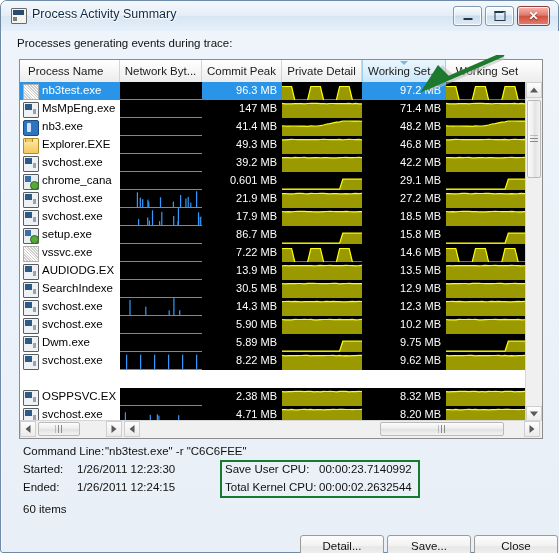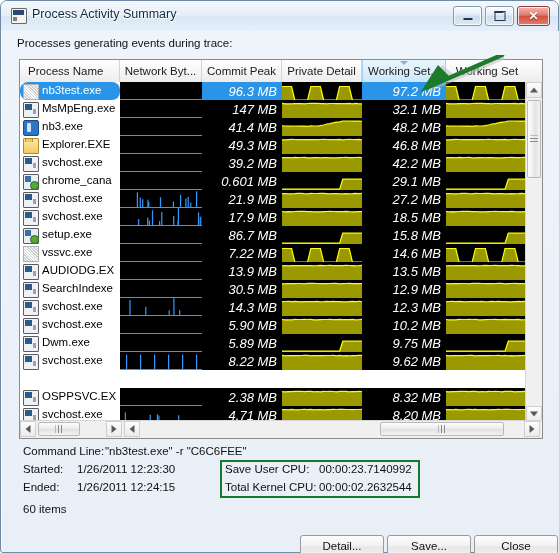--- a/index.html
+++ b/index.html
@@ -122,32 +122,31 @@
   }
   
   .cell{position:absolute;top:0;height:18px;box-sizing:border-box;overflow:hidden;}
   .c-name{left:0;width:100px;background:#fff;}
   .c-net {left:100px;width:82px;background:#000;}
   .c-commit{left:182px;width:80px;background:#000;color:#fff;}
   .c-priv{left:262px;width:80px;background:#000;}
   .c-ws1{left:342px;width:84px;background:#000;color:#fff;}
   .c-ws2{left:426px;width:82px;background:#000;}
 
-  .row.sel .c-name{background:#2a95e8;border-radius:8px;}
+  .row.sel .c-name{background:#2a95e8;}
   .row.sel .c-commit{background:#2a95e8;}
   .row.sel .c-ws1{background:#2a95e8;}
 
   .pname{
     position:absolute;left:22px;top:2px;white-space:nowrap;color:#000;
   }
   .row.sel .pname{color:#fff;}
   .num{
     position:absolute;right:5px;top:2px;white-space:nowrap;color:#fff;
-    font-size:13px;
-    font-style:italic;
+    font-size:11px;
   }
 
   
   .picon{position:absolute;left:3px;top:2px;width:14px;height:14px;}
   .ico-app{
     background:#eef2f6;border:1px solid #5c5c5c;border-radius:1px;
   }
   .ico-app::before{content:"";position:absolute;left:1px;top:1px;width:7px;height:6px;background:#2e5a86;}
   .ico-app::after{content:"";position:absolute;left:9px;top:6px;width:3px;height:5px;background:#9aa3ab;}
   .ico-dot{
@@ -345,21 +344,21 @@
               </svg>
               <span class="num">147 MB</span>
             </div>
             <div class="cell c-priv">
               <svg class="spark" viewBox="0 0 80 18" preserveAspectRatio="none">
                 <path d="M 0 18 L 0.0 3.4 L 3.2 3.8 L 6.4 3.8 L 9.6 3.8 L 12.8 3.6 L 16.0 3.7 L 19.2 3.7 L 22.4 3.8 L 25.6 3.5 L 28.8 3.4 L 32.0 3.4 L 35.2 3.4 L 38.4 3.7 L 41.6 3.5 L 44.8 3.9 L 48.0 3.5 L 51.2 3.5 L 54.4 3.6 L 57.6 3.6 L 60.8 3.5 L 64.0 3.6 L 67.2 3.4 L 70.4 3.9 L 73.6 3.3 L 76.8 3.8 L 80.0 3.8 L 80 18 Z" fill="#9a9a00"></path>
                 <path d="M 0.0 3.4 L 3.2 3.8 L 6.4 3.8 L 9.6 3.8 L 12.8 3.6 L 16.0 3.7 L 19.2 3.7 L 22.4 3.8 L 25.6 3.5 L 28.8 3.4 L 32.0 3.4 L 35.2 3.4 L 38.4 3.7 L 41.6 3.5 L 44.8 3.9 L 48.0 3.5 L 51.2 3.5 L 54.4 3.6 L 57.6 3.6 L 60.8 3.5 L 64.0 3.6 L 67.2 3.4 L 70.4 3.9 L 73.6 3.3 L 76.8 3.8 L 80.0 3.8 " fill="none" stroke="#ffff00" stroke-width="1.2" vector-effect="non-scaling-stroke"></path>
               </svg>
             </div>
             <div class="cell c-ws1">
-              <span class="num">32.1 MB</span>
+              <span class="num">71.4 MB</span>
             </div>
             <div class="cell c-ws2">
               <svg class="spark" viewBox="0 0 82 18" preserveAspectRatio="none">
                 <path d="M 0 18 L 0.0 3.4 L 3.3 3.8 L 6.6 3.8 L 9.8 3.8 L 13.1 3.6 L 16.4 3.7 L 19.7 3.7 L 23.0 3.8 L 26.2 3.5 L 29.5 3.4 L 32.8 3.4 L 36.1 3.4 L 39.4 3.7 L 42.6 3.5 L 45.9 3.9 L 49.2 3.5 L 52.5 3.5 L 55.8 3.6 L 59.0 3.6 L 62.3 3.5 L 65.6 3.6 L 68.9 3.4 L 72.2 3.9 L 75.4 3.3 L 78.7 3.8 L 82.0 3.8 L 82 18 Z" fill="#9a9a00"></path>
                 <path d="M 0.0 3.4 L 3.3 3.8 L 6.6 3.8 L 9.8 3.8 L 13.1 3.6 L 16.4 3.7 L 19.7 3.7 L 23.0 3.8 L 26.2 3.5 L 29.5 3.4 L 32.8 3.4 L 36.1 3.4 L 39.4 3.7 L 42.6 3.5 L 45.9 3.9 L 49.2 3.5 L 52.5 3.5 L 55.8 3.6 L 59.0 3.6 L 62.3 3.5 L 65.6 3.6 L 68.9 3.4 L 72.2 3.9 L 75.4 3.3 L 78.7 3.8 L 82.0 3.8 " fill="none" stroke="#ffff00" stroke-width="1.2" vector-effect="non-scaling-stroke"></path>
               </svg>
             </div>
           </div>
           <div class="row" style="top: 36px;">
             <div class="cell c-name">

